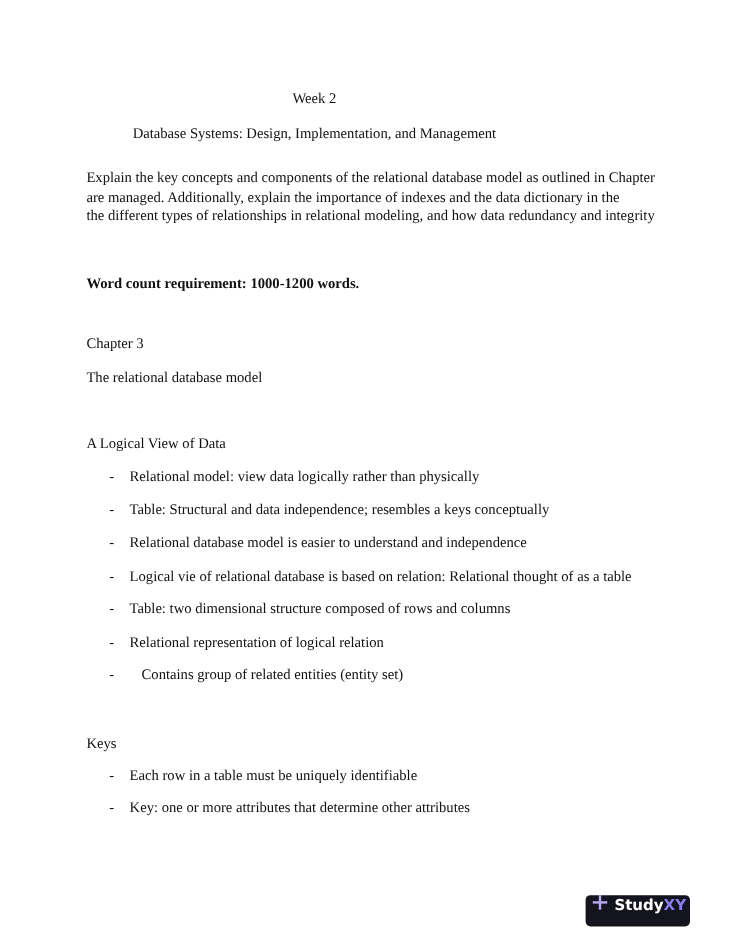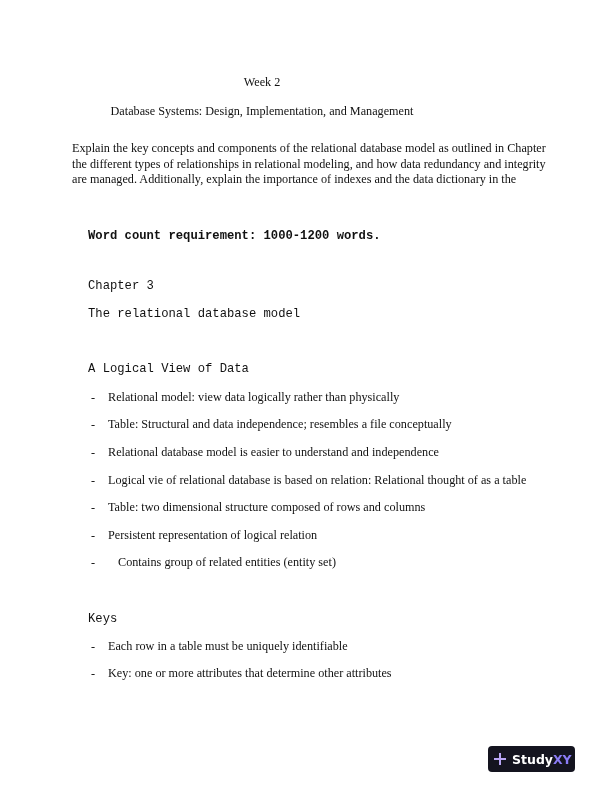--- a/index.html
+++ b/index.html
@@ -34,42 +34,41 @@
       line-height: 15.6px;
       white-space: normal;
     }
     .para span {
       display: block;
       white-space: nowrap;
     }
     .bold {
       font-weight: bold;
     }
-    .left { left: 88px; font-family: Liberation Mono, monospace; }
+    .left { left: 72px; }
     .dash {
       position: absolute;
       left: 91px;
       line-height: 14px;
     }
     .item-text {
       position: absolute;
       left: 108px;
       line-height: 14px;
       white-space: nowrap;
     }
     .badge {
       position: absolute;
       left: 488px;
       top: 746px;
       width: 87px;
       height: 26px;
       background: #14141f;
       border-radius: 4px;
       display: flex;
-      align-items: center;
       font-family: "DejaVu Sans", "Liberation Sans", sans-serif;
       font-weight: bold;
       font-size: 12.5px;
       color: #ffffff;
       box-sizing: border-box;
       padding-left: 6px;
     }
     .badge .plus {
       position: relative;
       width: 12px;
@@ -95,55 +94,55 @@
 </head>
 <body>
 
 <div>
 
   <div class="abs center" style="top:75px;">Week 2</div>
   <div class="abs center" style="top:104px;">Database Systems: Design, Implementation, and Management</div>
 
   <div class="para">
     <span>Explain the key concepts and components of the relational database model as outlined in Chapter</span>
+    <span>are managed. Additionally, explain the importance of indexes and the data dictionary in the</span>
     <span>the different types of relationships in relational modeling, and how data redundancy and integrity</span>
-    <span>are managed. Additionally, explain the importance of indexes and the data dictionary in the</span>
   </div>
 
   <div class="abs left bold" style="top:229px;">Word count requirement: 1000-1200 words.</div>
 
   <div class="abs left" style="top:279px;">Chapter 3</div>
   <div class="abs left" style="top:307px;">The relational database model</div>
 
   <div>
     <div class="abs left" style="top:362px;">A Logical View of Data</div>
 
     <div>
       <span class="dash" style="top:390px;">-</span>
       <span class="item-text" style="top:390px;">Relational model: view data logically rather than physically</span>
     </div>
     <div>
       <span class="dash" style="top:417px;">-</span>
-      <span class="item-text" style="top:417px;">Table: Structural and data independence; resembles a file conceptually</span>
+      <span class="item-text" style="top:417px;">Table: Structural and data independence; resembles a keys conceptually</span>
     </div>
     <div>
       <span class="dash" style="top:445px;">-</span>
       <span class="item-text" style="top:445px;">Relational database model is easier to understand and independence</span>
     </div>
     <div>
       <span class="dash" style="top:473px;">-</span>
       <span class="item-text" style="top:473px;">Logical vie of relational database is based on relation: Relational thought of as a table</span>
     </div>
     <div>
       <span class="dash" style="top:500px;">-</span>
       <span class="item-text" style="top:500px;">Table: two dimensional structure composed of rows and columns</span>
     </div>
     <div>
       <span class="dash" style="top:528px;">-</span>
-      <span class="item-text" style="top:528px;">Persistent representation of logical relation</span>
+      <span class="item-text" style="top:528px;">Relational representation of logical relation</span>
     </div>
     <div>
       <span class="dash" style="top:555px;">-</span>
       <span class="item-text" style="top:555px;margin-left:10px;">Contains group of related entities (entity set)</span>
     </div>
   </div>
 
   <div>
     <div class="abs left" style="top:612px;">Keys</div>
 

